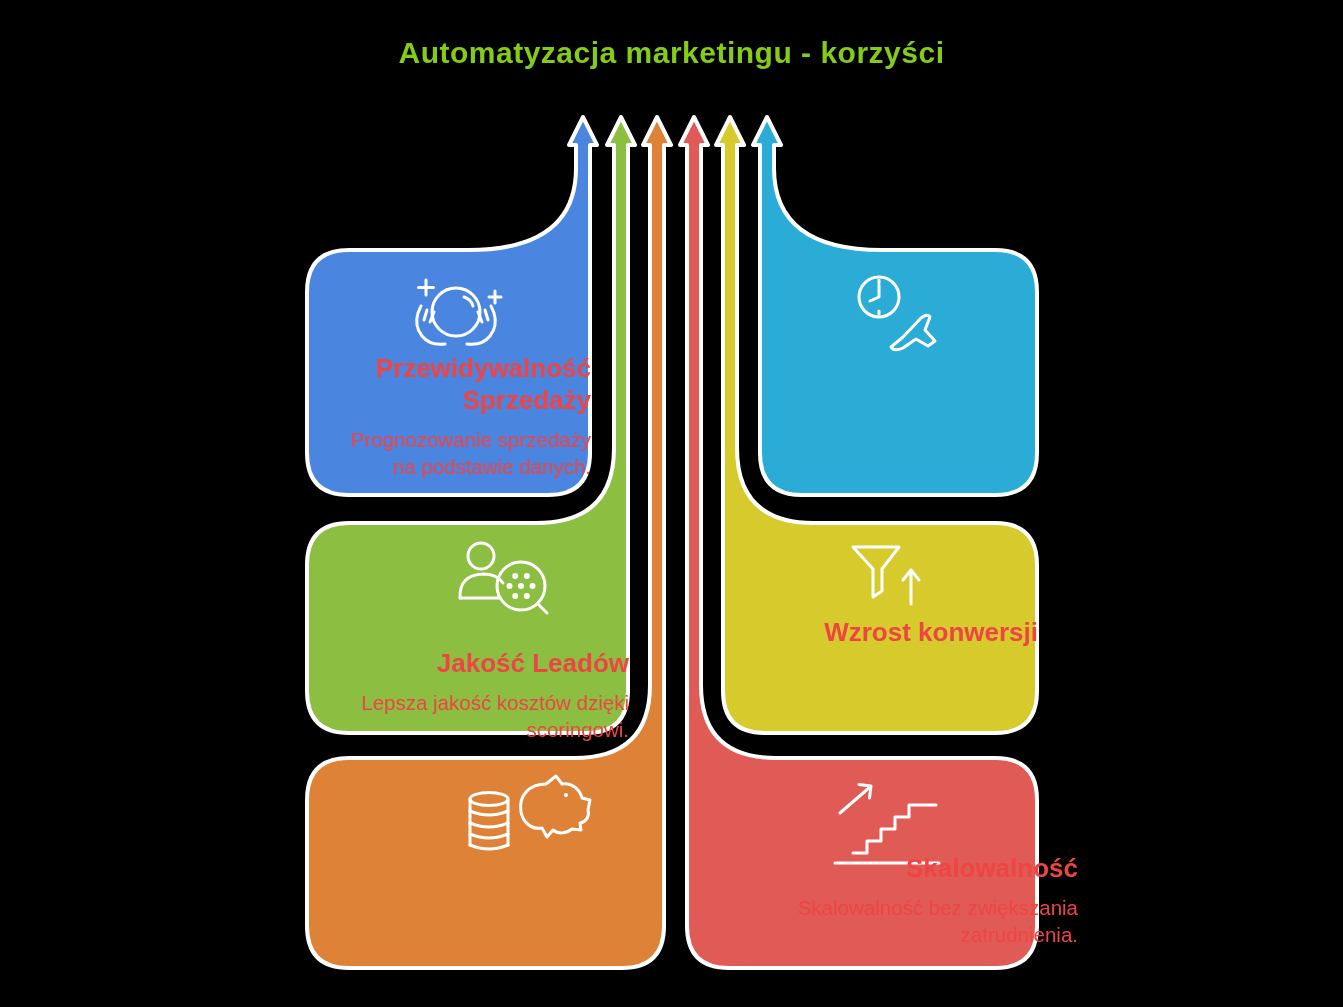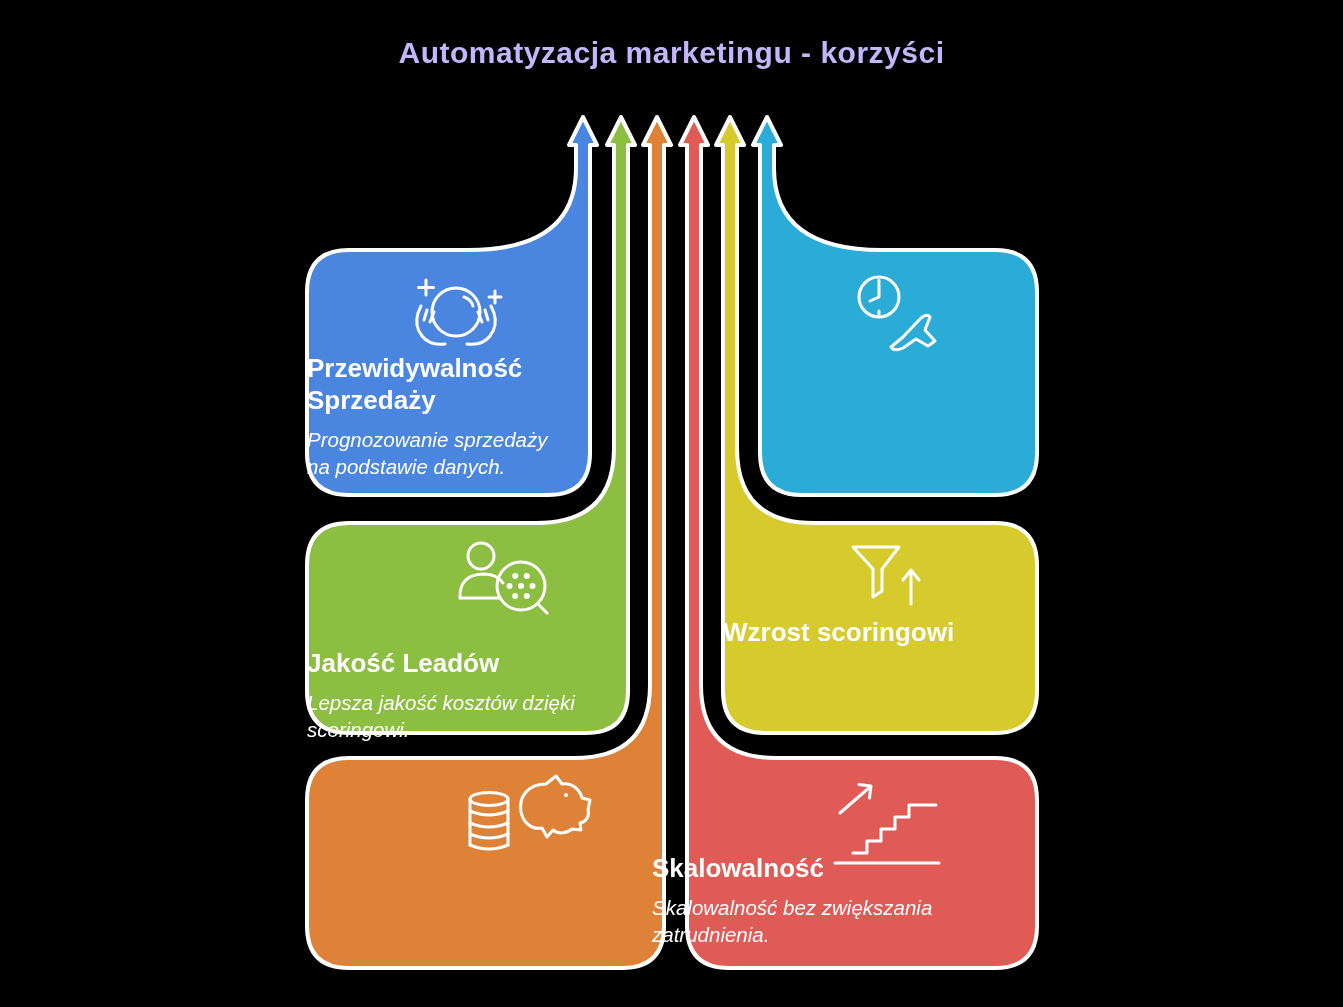--- a/index.html
+++ b/index.html
@@ -2,26 +2,26 @@
 <html><head>
 <meta charset="utf-8">
 <style>
   html,body{margin:0;padding:0;background:#000;}
   .canvas{
     position:relative;width:1343px;height:1007px;background:#000;
     font-family:"Liberation Sans",sans-serif;overflow:hidden;
   }
   .main-title{
     position:absolute;top:36px;left:0;width:100%;text-align:center;
-    font-size:30px;font-weight:700;color:#c4b5fd;letter-spacing:.5px;
+    font-size:30px;font-weight:700;color:#84cc16;letter-spacing:.5px;
   }
   svg.diagram{position:absolute;left:0;top:0;}
-  .card-text{position:absolute;text-align:left;color:#ffffff;}
+  .card-text{position:absolute;text-align:right;color:#ef4444;}
   .card-title{font-weight:700;font-size:26px;line-height:32px;white-space:pre-line;}
-  .card-desc{font-size:20.5px;line-height:27px;white-space:pre-line;margin-top:10px;font-style:italic;}
+  .card-desc{font-size:20.5px;line-height:27px;white-space:pre-line;margin-top:10px;}
 </style>
 </head>
 <body>
 
 <div class="canvas">
 
   <div class="main-title">Automatyzacja marketingu - korzyści</div>
 
   <svg class="diagram" width="1343" height="1007" viewBox="0 0 1343 1007">
 
@@ -110,23 +110,23 @@
   </div>
 
 
   <div class="card-text" style="left:307px;top:647px;width:322px;">
     <div class="card-title">Jakość Leadów</div>
     <div class="card-desc">Lepsza jakość kosztów dzięki
 scoringowi.</div>
   </div>
 
   <div class="card-text" style="left:723px;top:616px;width:315px;">
-    <div class="card-title">Wzrost scoringowi</div>
+    <div class="card-title">Wzrost konwersji</div>
   </div>
 
 
-  <div class="card-text" style="left:652px;top:852px;width:350px;">
+  <div class="card-text" style="left:728px;top:852px;width:350px;">
     <div class="card-title">Skalowalność</div>
     <div class="card-desc">Skalowalność bez zwiększania
 zatrudnienia.</div>
   </div>
 
 </div>
 
 </body></html>

